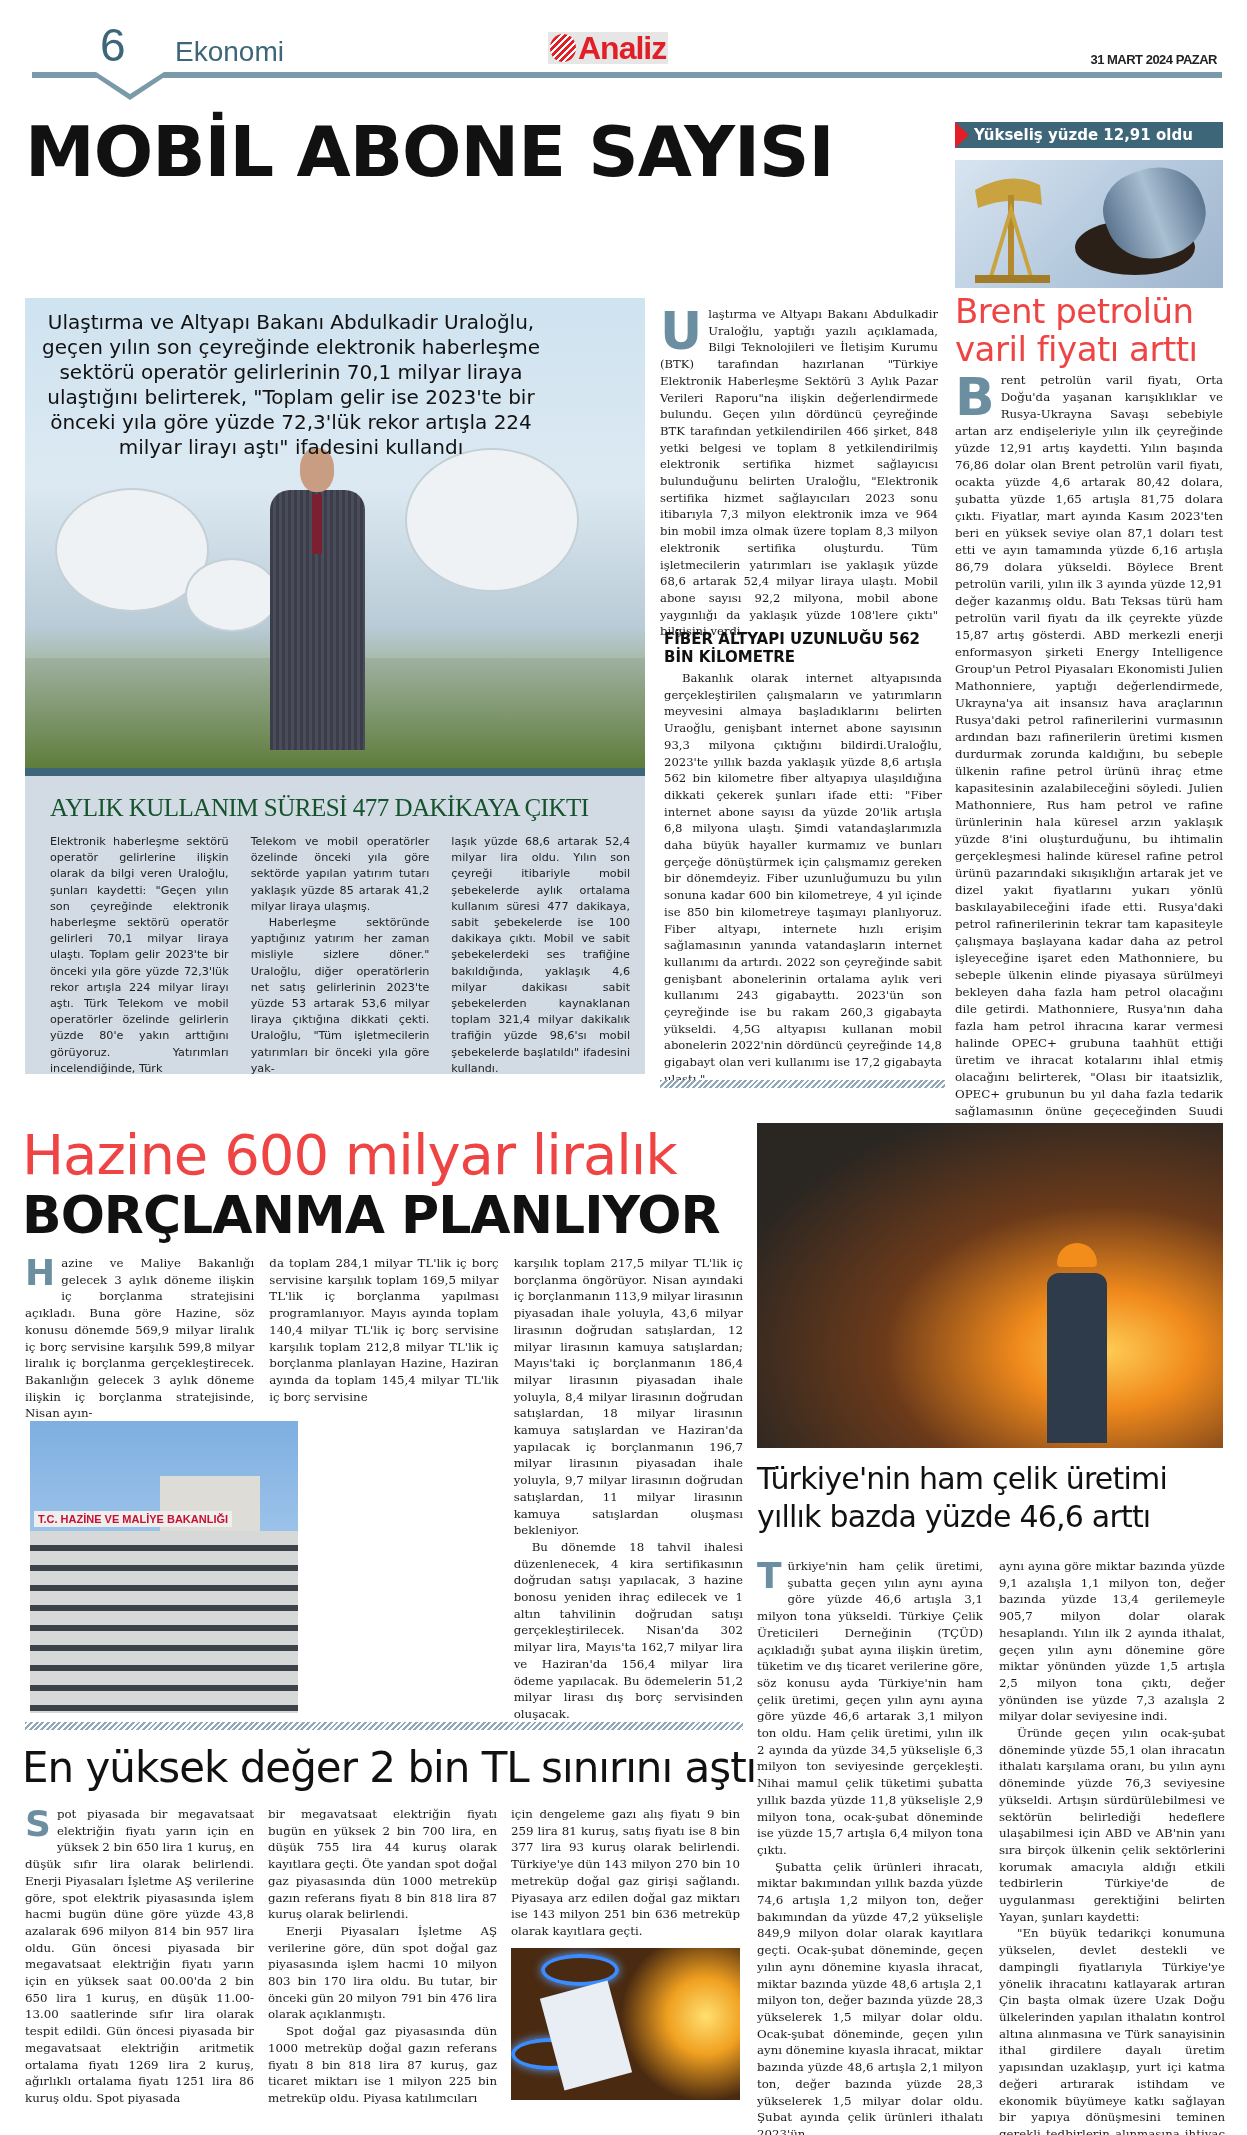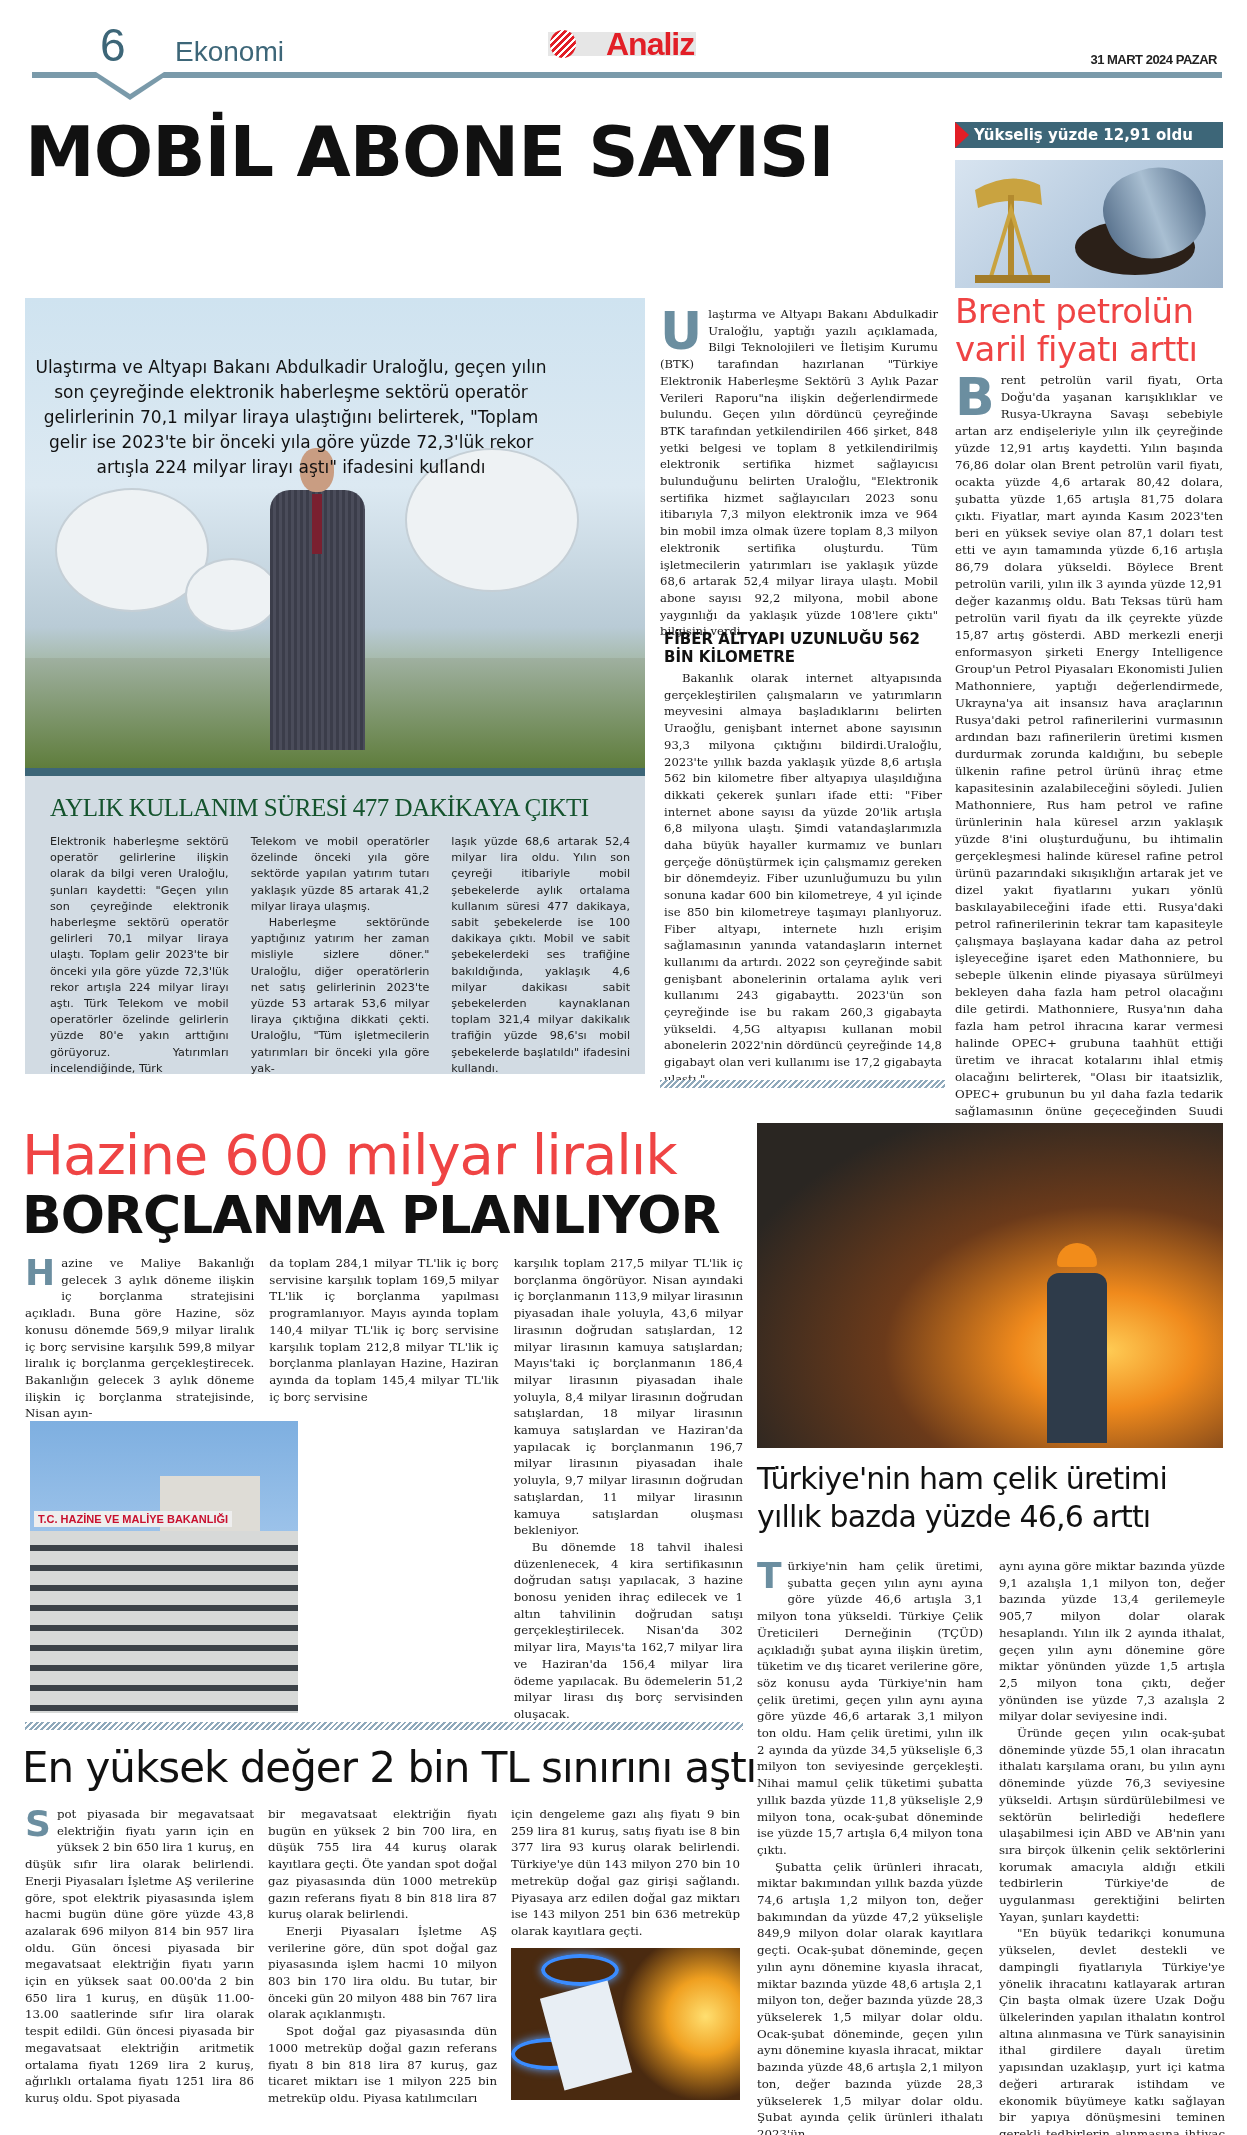--- a/index.html
+++ b/index.html
@@ -4,29 +4,29 @@
 <style>
   html,body{margin:0;padding:0;background:#fff;}
   body{width:1247px;height:2135px;position:relative;overflow:hidden;font-family:"DejaVu Serif",serif;color:#1a1a1a;}
   .abs{position:absolute;}
   
   .hdr-num{left:100px;top:22px;font-family:"Liberation Sans",sans-serif;font-size:46px;color:#3d6678;line-height:1;}
   .hdr-sec{left:175px;top:38px;font-family:"Liberation Sans",sans-serif;font-size:28px;color:#3d6678;line-height:1;}
   .hdr-line{left:32px;top:72px;width:1190px;height:6px;background:#7a9aaa;}
   .hdr-notch{left:88px;top:72px;width:0;height:0;border-left:42px solid transparent;border-right:42px solid transparent;border-top:28px solid #7a9aaa;}
   .hdr-notch-in{left:96px;top:72px;width:0;height:0;border-left:34px solid transparent;border-right:34px solid transparent;border-top:22px solid #fff;}
-  .logo{left:548px;top:32px;height:24px;display:flex;align-items:center;background:#e6e6e6;padding:0 2px;gap:28px;}
+  .logo{left:548px;top:32px;height:32px;display:flex;align-items:center;background:#e6e6e6;padding:0 2px;}
   .logo-mark{width:26px;height:28px;background:repeating-linear-gradient(135deg,#e21e26 0 3px,#fff 3px 5px);border-radius:50%;}
   .logo-text{font-family:"Liberation Sans",sans-serif;font-weight:bold;font-size:32px;color:#e21e26;letter-spacing:-1px;margin-left:2px;line-height:1;}
   .hdr-date{right:30px;top:52px;font-family:"Liberation Sans",sans-serif;font-size:13px;font-weight:bold;color:#222;letter-spacing:-0.5px;}
   
   .headline{left:25px;top:112px;width:900px;font-family:"DejaVu Sans",sans-serif;font-weight:bold;font-size:70px;line-height:80px;color:#111;letter-spacing:-1px;}
   
   .hero{left:25px;top:298px;width:620px;height:470px;background:linear-gradient(180deg,#cfe3f0 0%,#dce9f2 40%,#b9cbd6 70%,#8aa06a 88%,#6d8a4a 100%);overflow:hidden;}
-  .hero-text{left:0;top:12px;width:532px;text-align:center;font-family:"DejaVu Sans",sans-serif;font-size:17px;line-height:25px;color:#111;margin-top:45px;}
+  .hero-text{left:0;top:12px;width:532px;text-align:center;font-family:"DejaVu Sans",sans-serif;font-size:20px;line-height:25px;color:#111;}
   .dish{background:#eef2f4;border-radius:50%;border:2px solid #c5cfd6;}
   .man{left:245px;top:150px;width:95px;height:300px;}
   .man-head{left:30px;top:0;width:34px;height:44px;background:#c99d82;border-radius:45%;}
   .man-body{left:0;top:42px;width:95px;height:260px;background:repeating-linear-gradient(90deg,#3b3d4a 0 3px,#4a4c5a 3px 6px);border-radius:20px 20px 0 0;}
   .man-tie{left:42px;top:46px;width:10px;height:60px;background:#7a2030;}
   
   .subbox{left:25px;top:768px;width:620px;height:298px;background:#d2dbe3;border-top:8px solid #3d6678;}
   .subhead{left:25px;top:18px;width:580px;font-family:Liberation Serif, serif;font-size:25px;color:#14532d;letter-spacing:-0.5px;white-space:nowrap;}
   .subcols{left:25px;top:58px;width:580px;display:flex;gap:22px;}
   .subcols .col{flex:1;font-family:"DejaVu Sans",sans-serif;font-size:11.2px;line-height:16.2px;text-align:justify;color:#222;}
@@ -185,21 +185,21 @@
 </div>
 
 <div class="abs en-t">En yüksek değer 2 bin TL sınırını aştı</div>
 <div class="abs encols">
   <div class="col">
     <span class="dropcap" style="font-size:36px;line-height:32px;">S</span>
     <span>pot piyasada bir megavatsaat elektriğin fiyatı yarın için en yüksek 2 bin 650 lira 1 kuruş, en düşük sıfır lira olarak belirlendi. Enerji Piyasaları İşletme AŞ verilerine göre, spot elektrik piyasasında işlem hacmi bugün düne göre yüzde 43,8 azalarak 696 milyon 814 bin 957 lira oldu. Gün öncesi piyasada bir megavatsaat elektriğin fiyatı yarın için en yüksek saat 00.00'da 2 bin 650 lira 1 kuruş, en düşük 11.00-13.00 saatlerinde sıfır lira olarak tespit edildi. Gün öncesi piyasada bir megavatsaat elektriğin aritmetik ortalama fiyatı 1269 lira 2 kuruş, ağırlıklı ortalama fiyatı 1251 lira 86 kuruş oldu. Spot piyasada</span>
   </div>
   <div class="col">
     <div>bir megavatsaat elektriğin fiyatı bugün en yüksek 2 bin 700 lira, en düşük 755 lira 44 kuruş olarak kayıtlara geçti. Öte yandan spot doğal gaz piyasasında dün 1000 metreküp gazın referans fiyatı 8 bin 818 lira 87 kuruş olarak belirlendi.</div>
-    <div class="indent">Enerji Piyasaları İşletme AŞ verilerine göre, dün spot doğal gaz piyasasında işlem hacmi 10 milyon 803 bin 170 lira oldu. Bu tutar, bir önceki gün 20 milyon 488 bin 767 lira olarak açıklanmıştı.</div>
+    <div class="indent">Enerji Piyasaları İşletme AŞ verilerine göre, dün spot doğal gaz piyasasında işlem hacmi 10 milyon 803 bin 170 lira oldu. Bu tutar, bir önceki gün 20 milyon 791 bin 476 lira olarak açıklanmıştı.</div>
     <div class="indent">Spot doğal gaz piyasasında dün 1000 metreküp doğal gazın referans fiyatı 8 bin 818 lira 87 kuruş, gaz ticaret miktarı ise 1 milyon 225 bin metreküp oldu. Piyasa katılımcıları</div>
   </div>
   <div class="col">
     <div>için dengeleme gazı alış fiyatı 9 bin 259 lira 81 kuruş, satış fiyatı ise 8 bin 377 lira 93 kuruş olarak belirlendi. Türkiye'ye dün 143 milyon 270 bin 10 metreküp doğal gaz girişi sağlandı. Piyasaya arz edilen doğal gaz miktarı ise 143 milyon 251 bin 636 metreküp olarak kayıtlara geçti.</div>
     <div class="gas">
       <div class="flame" style="left:30px;top:6px;"></div>
       <div class="flame" style="left:0;top:90px;"></div>
       <div class="bill"></div>
     </div>
   </div>

